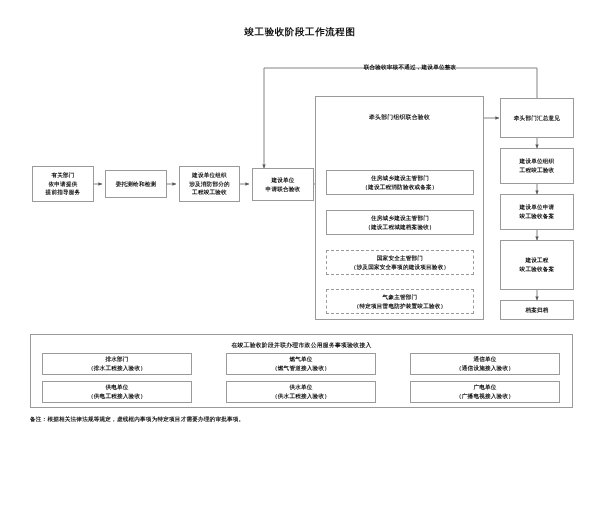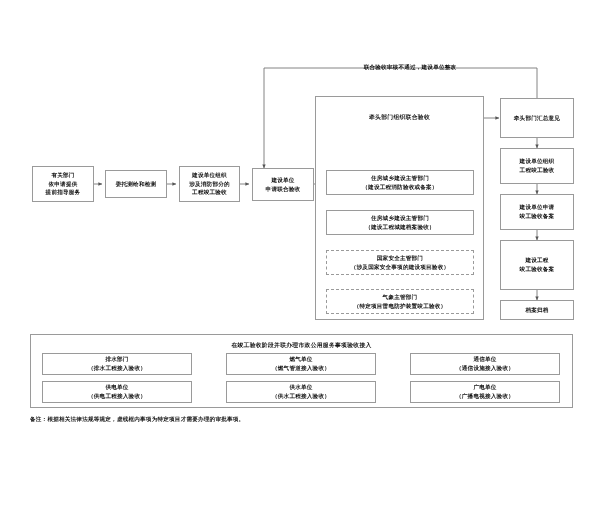--- a/index.html
+++ b/index.html
@@ -79,20 +79,21 @@
     letter-spacing: 0.2px;
     white-space: nowrap;
   }
   svg.wires { position:absolute; left:0; top:0; width:600px; height:508px; pointer-events:none; }
 </style>
 </head>
 <body>
 
 <div id="canvas">
 
+  <div class="abs title">竣工验收阶段工作流程图</div>
 
   <svg class="wires">
     <defs>
       <marker id="ah" markerWidth="5" markerHeight="5" refX="4" refY="2.5" orient="auto">
         <path d="M0,0.6 L4.2,2.5 L0,4.4 z" fill="#555"></path>
       </marker>
     </defs>
     <g stroke="#777" stroke-width="0.9" fill="none">
 
       <line x1="94" y1="184" x2="102" y2="184" marker-end="url(#ah)"></line>

